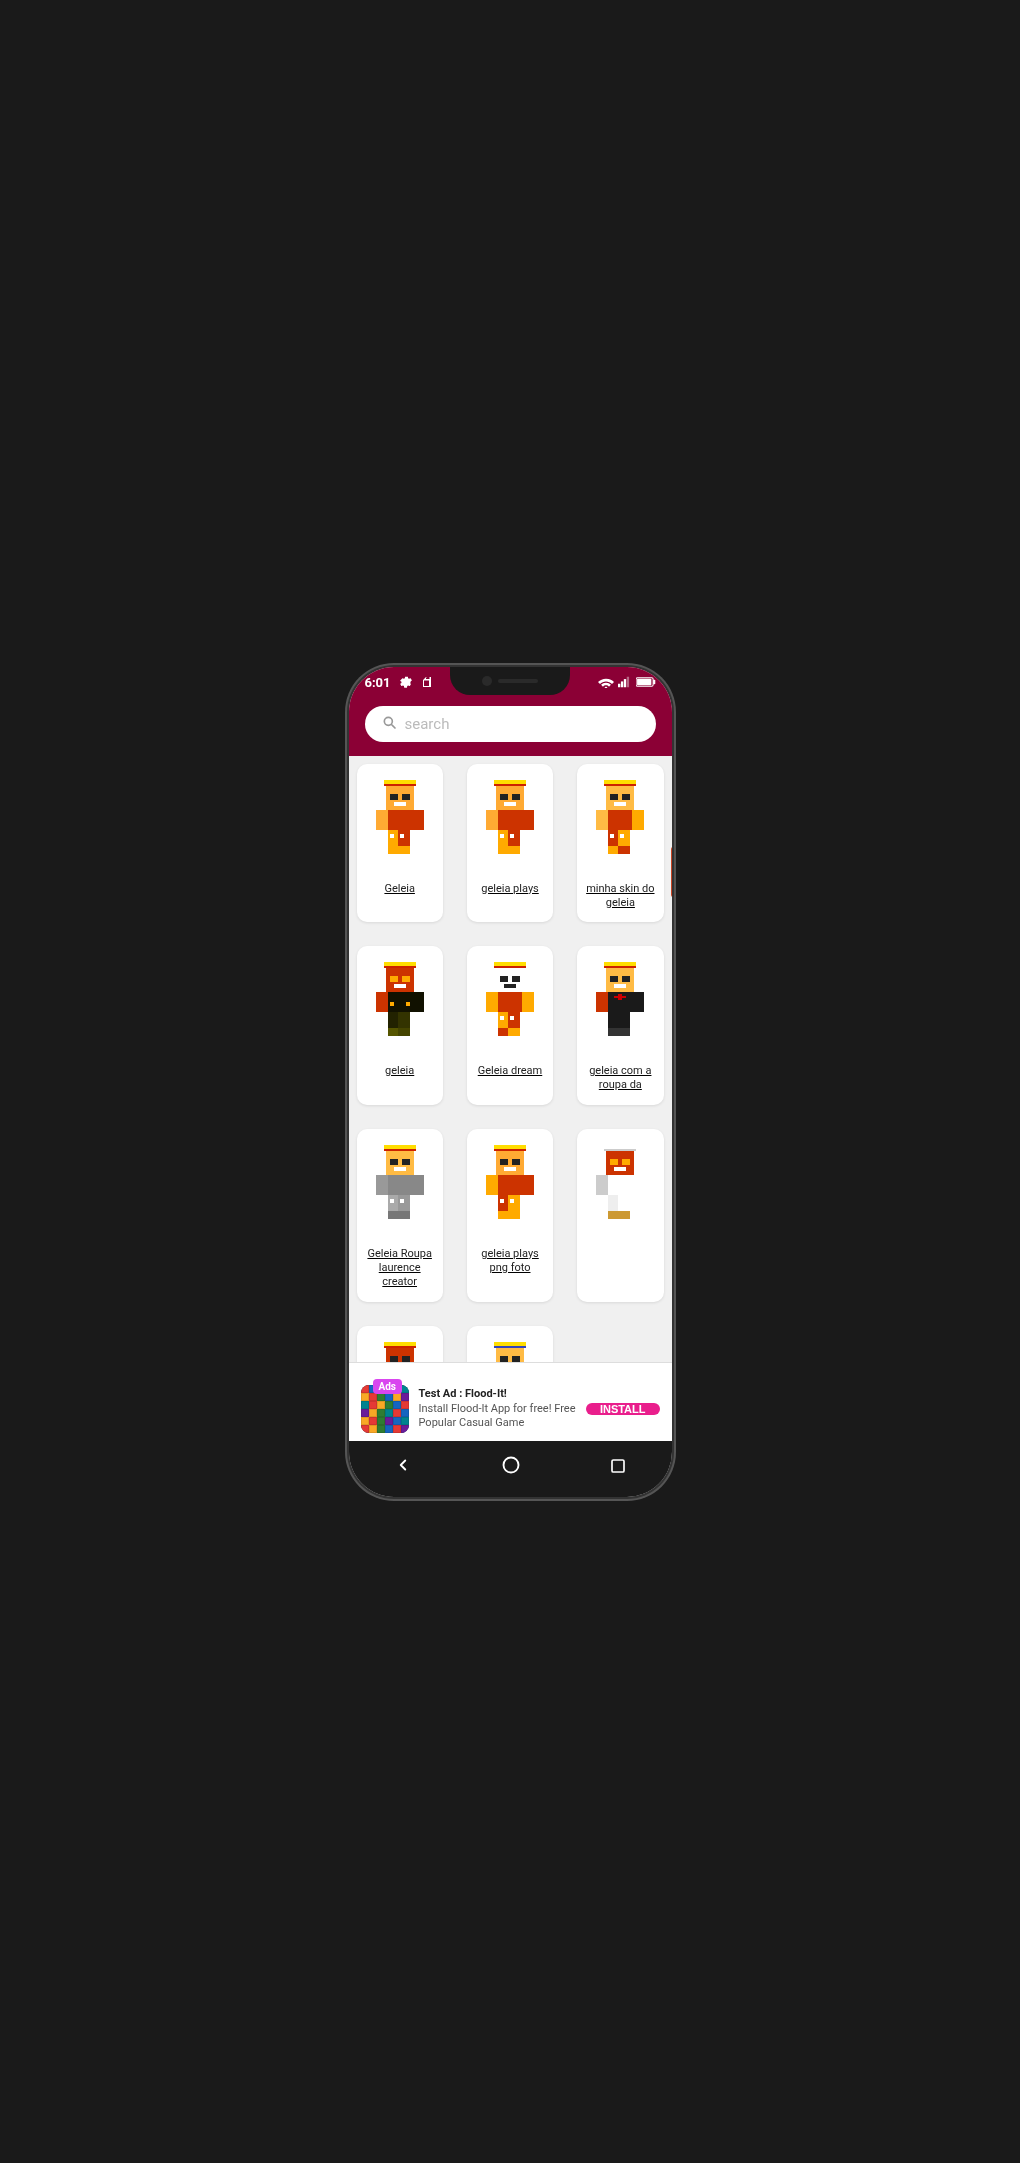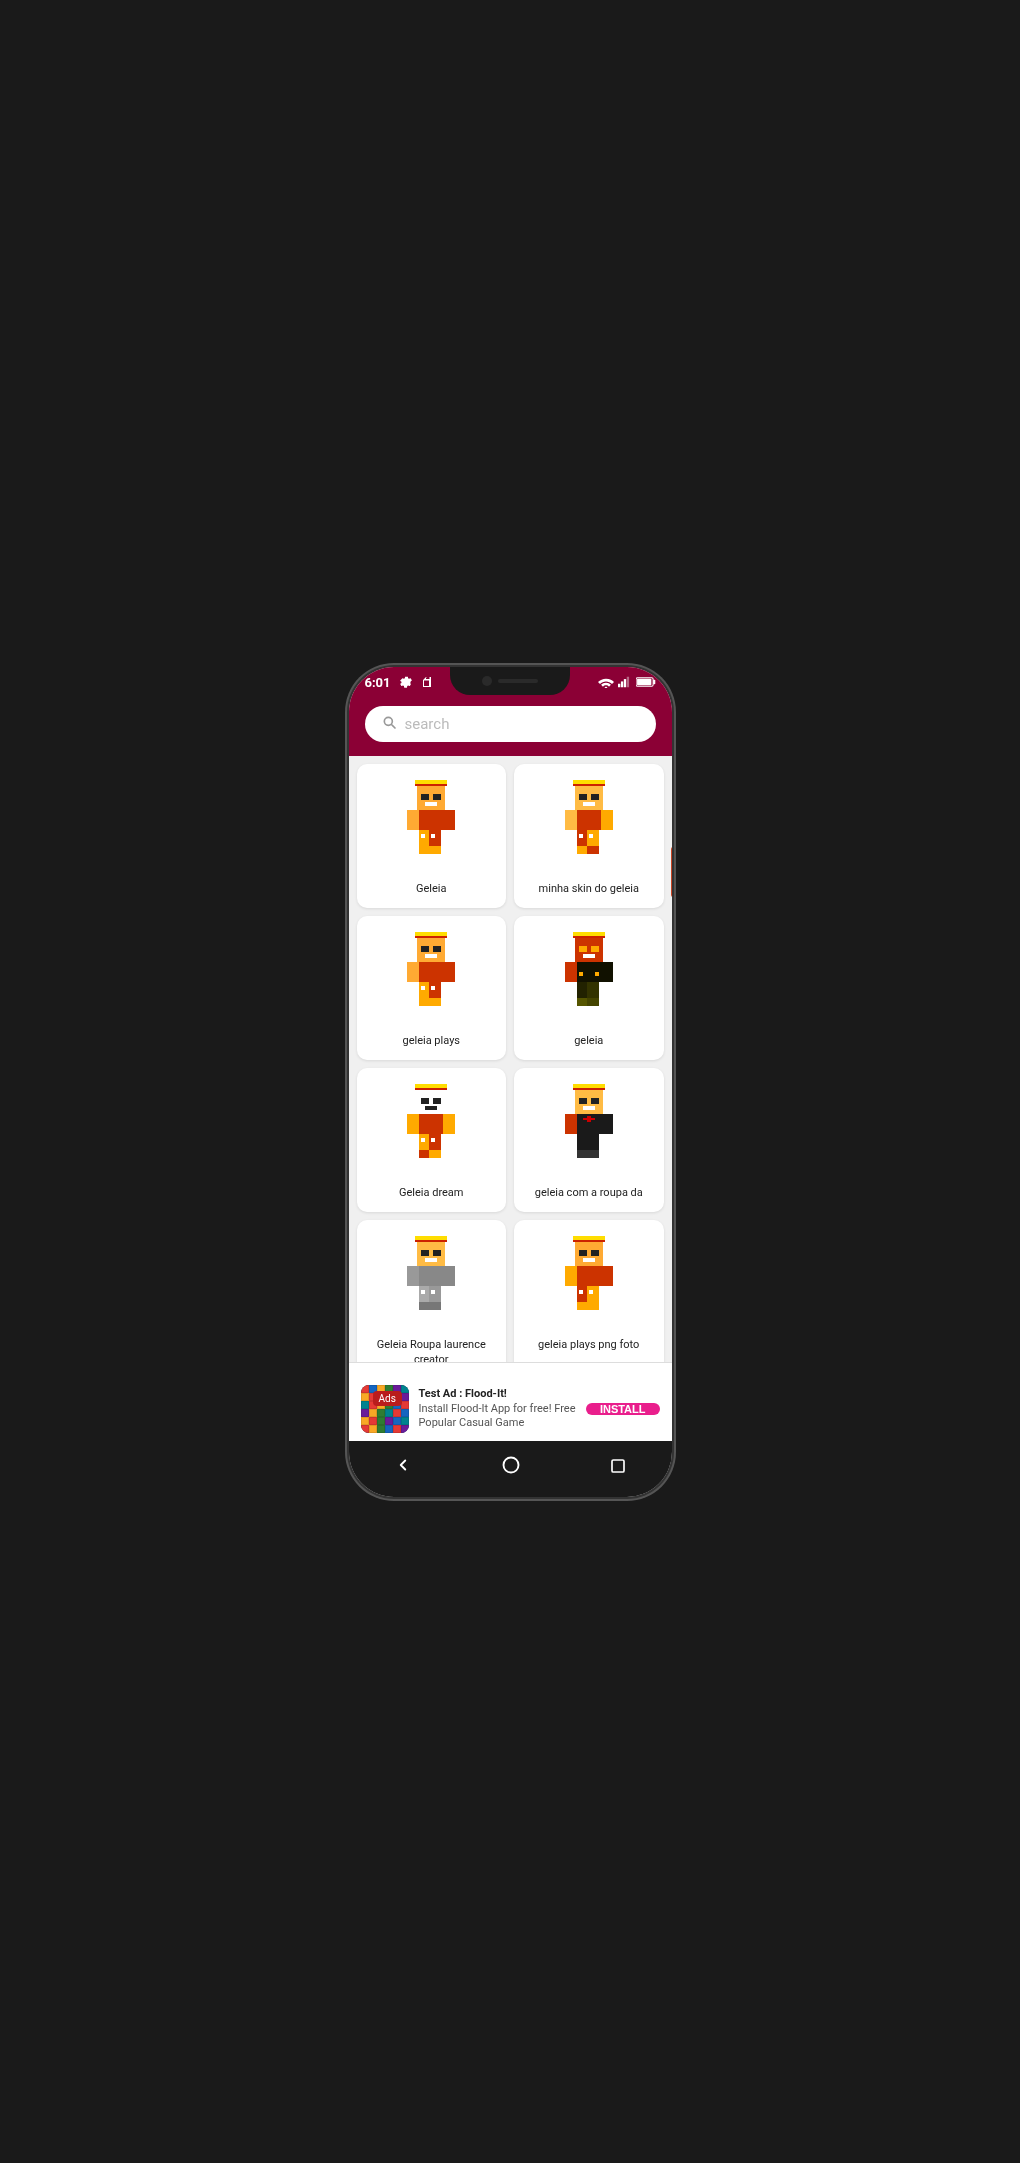--- a/index.html
+++ b/index.html
@@ -87,22 +87,23 @@
     
     .content-area {
       flex: 1;
       overflow-y: auto;
       background: #f0f0f0;
       padding: 8px;
     }
 
     .skin-grid {
       display: grid;
-      grid-template-columns: repeat(2, 1fr);
-      gap: 8px;
+      grid-template-columns: repeat(3, 1fr);
+      gap: 24px;
+      text-decoration: underline;
     }
 
     .skin-card {
       background: white;
       border-radius: 10px;
       display: flex;
       flex-direction: column;
       align-items: center;
       padding: 10px 8px 12px;
       box-shadow: 0 1px 3px rgba(0,0,0,0.1);
@@ -129,28 +130,28 @@
       background: white;
       border-top: 1px solid #ddd;
       padding: 8px 12px;
       display: flex;
       align-items: center;
       gap: 10px;
       flex-shrink: 0;
     }
 
     .ad-tag {
-      background: #b91c1c;
+      background: #d946ef;
       color: white;
       font-size: 10px;
-      font-weight: normal;
+      font-weight: bold;
       padding: 2px 6px;
       border-radius: 4px;
       position: absolute;
-      top: 20px;
+      top: 8px;
       left: 12px;
     }
 
     .ad-content-area {
       position: relative;
       display: flex;
       align-items: center;
       gap: 10px;
       width: 100%;
       padding-top: 14px;
@@ -358,59 +359,59 @@
             </svg>
           </div>
           <span class="skin-name">Geleia</span>
         </div>
 
         <div class="skin-card">
           <div class="skin-image">
             <svg class="mc-skin" viewBox="0 0 30 44" xmlns="http://www.w3.org/2000/svg" style="image-rendering:pixelated">
               <rect x="7" y="0" width="16" height="2" fill="#ffdd00"></rect>
               <rect x="7" y="2" width="16" height="1" fill="#cc2200"></rect>
+              <rect x="8" y="3" width="14" height="12" fill="#ffaa33"></rect>
+              <rect x="10" y="7" width="4" height="3" fill="#222"></rect>
+              <rect x="16" y="7" width="4" height="3" fill="#222"></rect>
+              <rect x="12" y="11" width="6" height="2" fill="#fff"></rect>
+              <rect x="9" y="15" width="12" height="10" fill="#cc3300"></rect>
+              <rect x="3" y="15" width="6" height="10" fill="#ffaa33"></rect>
+              <rect x="21" y="15" width="6" height="10" fill="#cc3300"></rect>
+              <rect x="9" y="25" width="5" height="8" fill="#ffaa00"></rect>
+              <rect x="14" y="25" width="6" height="8" fill="#cc3300"></rect>
+              <rect x="9" y="33" width="5" height="4" fill="#ffaa00"></rect>
+              <rect x="14" y="33" width="6" height="4" fill="#ffaa00"></rect>
+              <rect x="10" y="27" width="2" height="2" fill="#fff"></rect>
+              <rect x="15" y="27" width="2" height="2" fill="#fff"></rect>
+            </svg>
+          </div>
+          <span class="skin-name">geleia plays</span>
+        </div>
+
+        <div class="skin-card">
+          <div class="skin-image">
+            <svg class="mc-skin" viewBox="0 0 30 44" xmlns="http://www.w3.org/2000/svg" style="image-rendering:pixelated">
+              <rect x="7" y="0" width="16" height="2" fill="#ffdd00"></rect>
+              <rect x="7" y="2" width="16" height="1" fill="#cc2200"></rect>
               <rect x="8" y="3" width="14" height="12" fill="#ffbb44"></rect>
               <rect x="10" y="7" width="4" height="3" fill="#222"></rect>
               <rect x="16" y="7" width="4" height="3" fill="#222"></rect>
               <rect x="12" y="11" width="6" height="2" fill="#fff"></rect>
               <rect x="9" y="15" width="12" height="10" fill="#cc3300"></rect>
               <rect x="3" y="15" width="6" height="10" fill="#ffbb44"></rect>
               <rect x="21" y="15" width="6" height="10" fill="#ffaa00"></rect>
               <rect x="9" y="25" width="5" height="8" fill="#cc3300"></rect>
               <rect x="14" y="25" width="6" height="8" fill="#ffaa00"></rect>
               <rect x="9" y="33" width="5" height="4" fill="#ffaa00"></rect>
               <rect x="14" y="33" width="6" height="4" fill="#cc3300"></rect>
               <rect x="10" y="27" width="2" height="2" fill="#fff"></rect>
               <rect x="15" y="27" width="2" height="2" fill="#fff"></rect>
             </svg>
           </div>
           <span class="skin-name">minha skin do geleia</span>
-        </div>
-
-        <div class="skin-card">
-          <div class="skin-image">
-            <svg class="mc-skin" viewBox="0 0 30 44" xmlns="http://www.w3.org/2000/svg" style="image-rendering:pixelated">
-              <rect x="7" y="0" width="16" height="2" fill="#ffdd00"></rect>
-              <rect x="7" y="2" width="16" height="1" fill="#cc2200"></rect>
-              <rect x="8" y="3" width="14" height="12" fill="#ffaa33"></rect>
-              <rect x="10" y="7" width="4" height="3" fill="#222"></rect>
-              <rect x="16" y="7" width="4" height="3" fill="#222"></rect>
-              <rect x="12" y="11" width="6" height="2" fill="#fff"></rect>
-              <rect x="9" y="15" width="12" height="10" fill="#cc3300"></rect>
-              <rect x="3" y="15" width="6" height="10" fill="#ffaa33"></rect>
-              <rect x="21" y="15" width="6" height="10" fill="#cc3300"></rect>
-              <rect x="9" y="25" width="5" height="8" fill="#ffaa00"></rect>
-              <rect x="14" y="25" width="6" height="8" fill="#cc3300"></rect>
-              <rect x="9" y="33" width="5" height="4" fill="#ffaa00"></rect>
-              <rect x="14" y="33" width="6" height="4" fill="#ffaa00"></rect>
-              <rect x="10" y="27" width="2" height="2" fill="#fff"></rect>
-              <rect x="15" y="27" width="2" height="2" fill="#fff"></rect>
-            </svg>
-          </div>
-          <span class="skin-name">geleia plays</span>
         </div>
 
         <div class="skin-card">
           <div class="skin-image">
             <svg class="mc-skin" viewBox="0 0 30 44" xmlns="http://www.w3.org/2000/svg" style="image-rendering:pixelated">
               <rect x="7" y="0" width="16" height="2" fill="#ffdd00"></rect>
               <rect x="7" y="2" width="16" height="1" fill="#cc2200"></rect>
               <rect x="8" y="3" width="14" height="12" fill="#cc3300"></rect>
               <rect x="10" y="7" width="4" height="3" fill="#ffaa00"></rect>
               <rect x="16" y="7" width="4" height="3" fill="#ffaa00"></rect>

